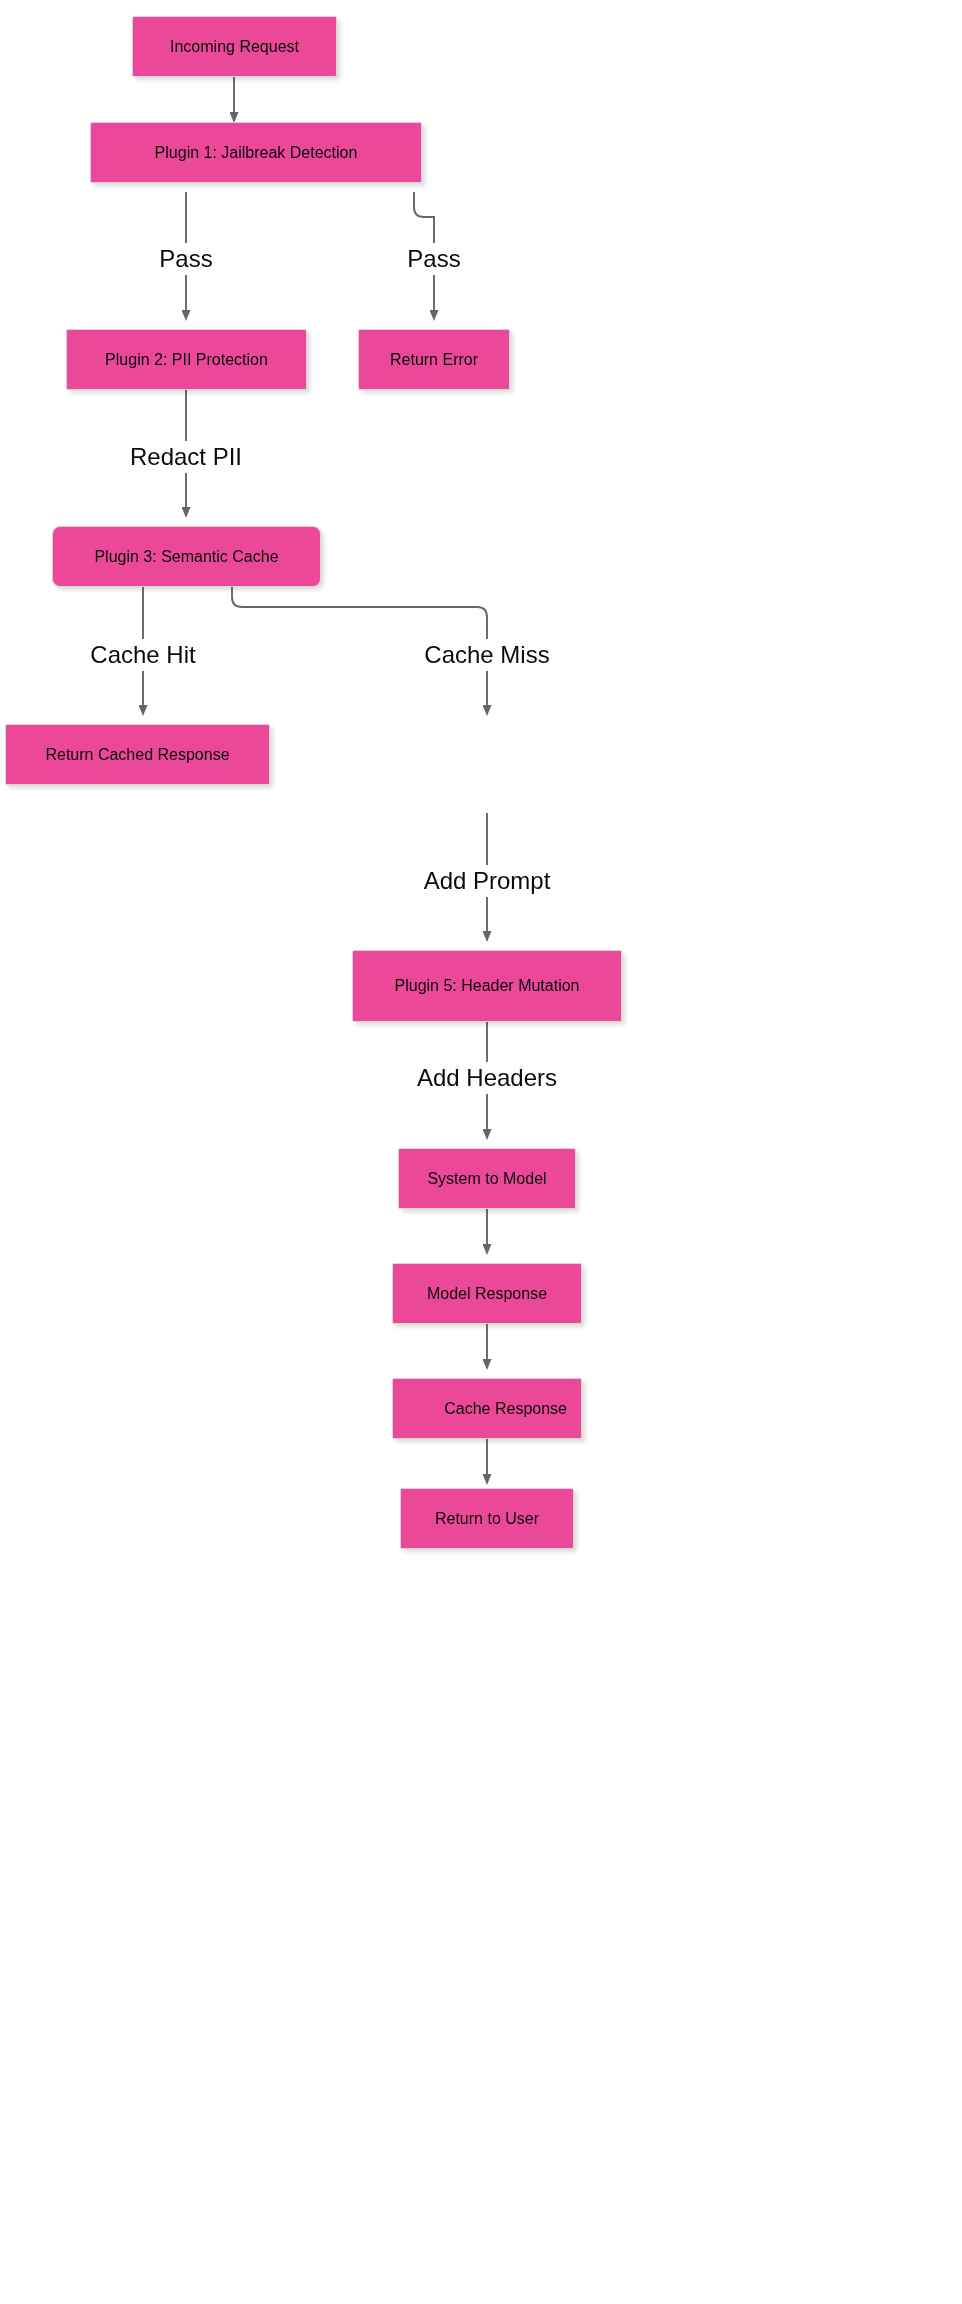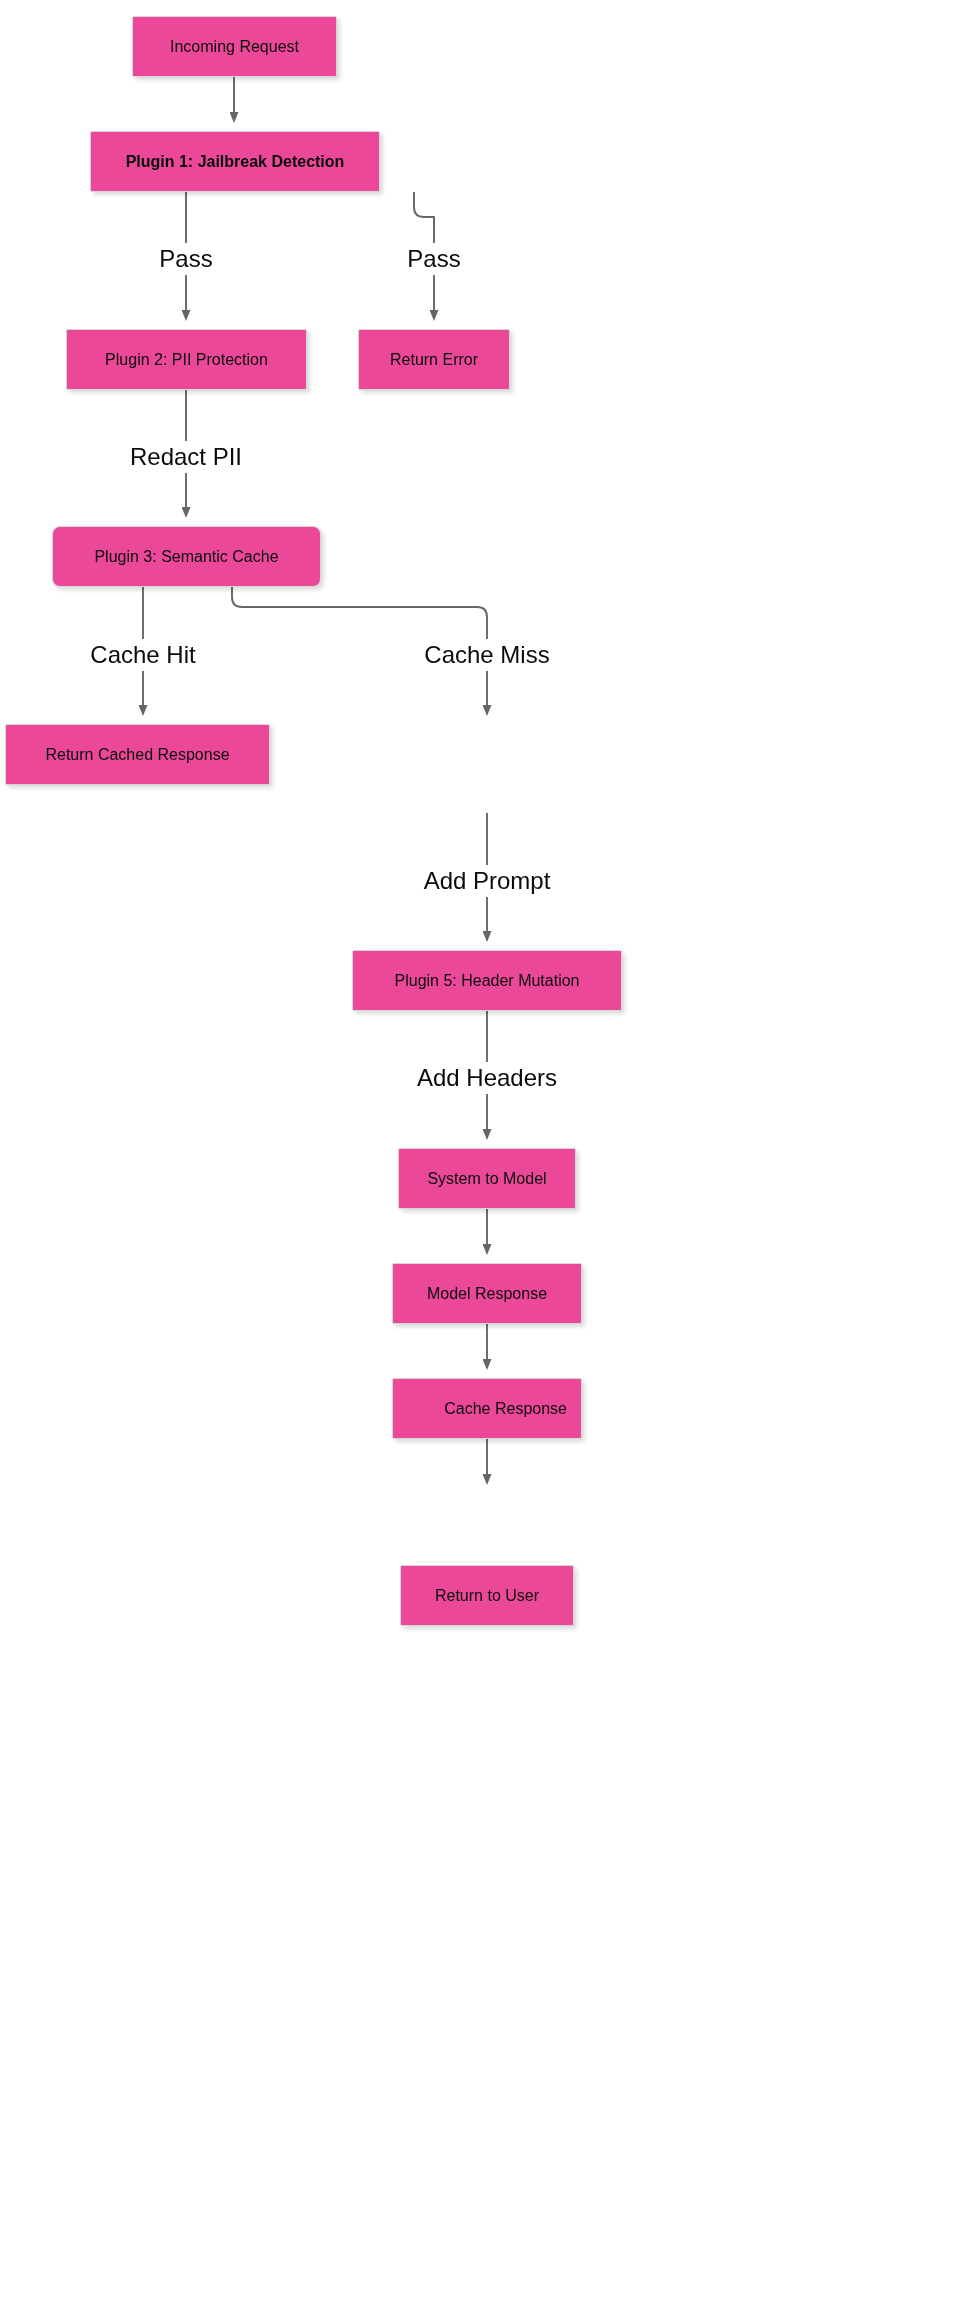--- a/index.html
+++ b/index.html
@@ -93,58 +93,58 @@
       <path d="M487,1324 L487,1368" marker-end="url(#arrowhead)"></path>
 
       <path d="M487,1439 L487,1483" marker-end="url(#arrowhead)"></path>
     </g>
   </svg>
 
   <div class="node" style="left:132px; top:16px; width:205px; height:61px;">
     <span>Incoming Request</span>
   </div>
 
-  <div class="node" style="left:90px; top:131px; width:290px; height:61px;font-weight:bold;">
+  <div class="node" style="left:90px; top:122px; width:332px; height:61px;">
     <span>Plugin 1: Jailbreak Detection</span>
   </div>
 
   <div class="node" style="left:66px; top:329px; width:241px; height:61px;">
     <span>Plugin 2: PII Protection</span>
   </div>
 
   <div class="node" style="left:358px; top:329px; width:152px; height:61px;">
     <span>Return Error</span>
   </div>
 
   <div class="node" style="left:52px; top:526px; width:269px; height:61px;border-radius:8px;">
     <span>Plugin 3: Semantic Cache</span>
   </div>
 
   <div class="node" style="left:5px; top:724px; width:265px; height:61px;">
     <span>Return Cached Response</span>
   </div>
 
 
-  <div class="node" style="left:352px; top:950px; width:270px; height:61px;">
+  <div class="node" style="left:352px; top:950px; width:270px; height:72px;">
     <span>Plugin 5: Header Mutation</span>
   </div>
 
   <div class="node" style="left:398px; top:1148px; width:178px; height:61px;">
     <span>System to Model</span>
   </div>
 
   <div class="node" style="left:392px; top:1263px; width:190px; height:61px;">
     <span>Model Response</span>
   </div>
 
   <div class="node" style="left:392px; top:1378px; width:190px; height:61px;text-align:right;">
     <span>Cache Response</span>
   </div>
 
-  <div class="node" style="left:400px; top:1565px; width:174px; height:61px;">
+  <div class="node" style="left:400px; top:1488px; width:174px; height:61px;">
     <span>Return to User</span>
   </div>
 
   <div class="edge-label" style="left:186px; top:259px;">Pass</div>
 
   <div class="edge-label" style="left:434px; top:259px;">Pass</div>
 
   <div class="edge-label" style="left:186px; top:457px;">Redact PII</div>
 
   <div class="edge-label" style="left:143px; top:655px;">Cache Hit</div>

